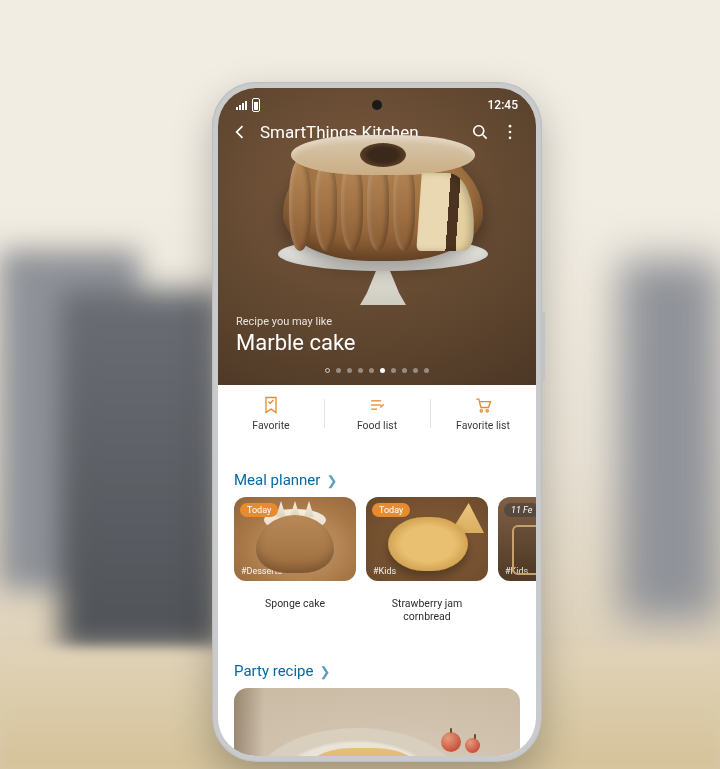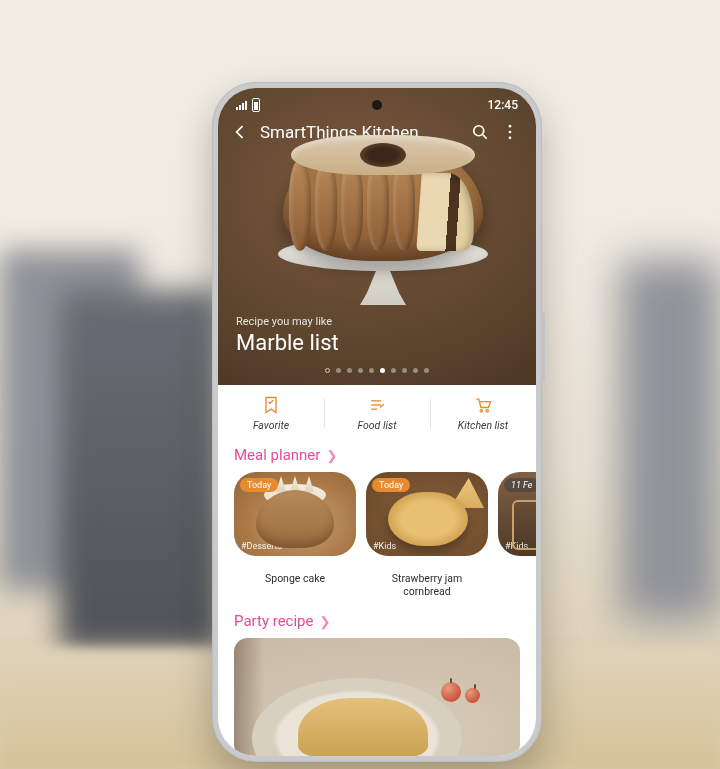--- a/index.html
+++ b/index.html
@@ -138,45 +138,45 @@
   .dot { width:5px; height:5px; border-radius:50%; background:rgba(255,255,255,.4); }
   .dot.o { border:1px solid rgba(255,255,255,.7); background:transparent; width:5px; height:5px; }
   .dot.active { background:#fff; }
 
   
   .quick {
     display:flex; padding: 10px 0 8px;
   }
   .quick .qi {
     flex:1; display:flex; flex-direction:column; align-items:center; gap:4px;
-    font-size:10.5px; color:#3a3a3a; position:relative;font-style:italic;
+    font-size:10.5px; color:#3a3a3a; position:relative;
   }
   .quick .qi + .qi::before {
     content:""; position:absolute; left:0; top:4px; bottom:4px; width:1px; background:#e3e3e3;
   }
   .qi .qicon { color:#e88b2f; }
   .qi svg { width:22px; height:20px; display:block; }
 
   
   .section-h {
     display:flex; align-items:center; gap:6px;
-    padding: 6px 16px 8px; font-size:15px; color:#ec4899;
+    padding: 6px 16px 8px; font-size:15px; color:#0369a1;margin-top:25px;
   }
   .section-h .chev { font-size:13px; opacity:.65; }
 
   .hscroll {
     display:flex; gap:10px; padding: 0 0 0 16px; overflow:hidden;
   }
   .card {
     width: 122px; flex: 0 0 122px;
     display:flex; flex-direction:column;
   }
   .thumb {
     position:relative;
-    height: 84px; border-radius: 22px; overflow:hidden;
+    height: 84px; border-radius: 12px; overflow:hidden;
     background: #6b4f35;
   }
   .badge-today {
     position:absolute; top:6px; left:6px;
     background:#e88b2f; color:#fff; font-size:9px; padding:2px 7px; border-radius:9px;
   }
   .badge-date {
     position:absolute; top:6px; left:6px;
     background:rgba(60,60,60,.55); color:#fff; font-size:9px; padding:2px 7px; border-radius:9px;font-style:italic;
   }
@@ -274,21 +274,21 @@
             <div class="cake-rib" style="left:84px"></div>
             <div class="cake-rib" style="left:110px"></div>
             <div class="cake-top"></div>
             <div class="cake-hole"></div>
             <div class="cake-slice"></div>
           </div>
         </div>
 
         <div class="hero-texts">
           <div class="hero-sub">Recipe you may like</div>
-          <div class="hero-title">Marble list</div>
+          <div class="hero-title">Marble cake</div>
         </div>
 
         <div class="dots">
           <span class="dot o"></span>
             <span class="dot"></span>
             <span class="dot"></span>
             <span class="dot"></span>
             <span class="dot"></span>
           <span class="dot active"></span>
           <span class="dot"></span>
@@ -320,21 +320,21 @@
           <span>Food list</span>
         </div>
         <div class="qi">
           <span class="qicon">
             <svg viewBox="0 0 24 24" fill="none" stroke="#e88b2f" stroke-width="1.6">
                 <path d="M4 5h3l2.5 10h9L21 8H8"></path>
                 <circle cx="10" cy="19" r="1.4"></circle>
                 <circle cx="17" cy="19" r="1.4"></circle>
               </svg>
           </span>
-          <span>Kitchen list</span>
+          <span>Favorite list</span>
         </div>
       </div>
 
       <div class="section-h">
         <span>Meal planner</span>
         <span class="chev">❯</span>
       </div>
       <div class="hscroll">
         <div class="card">
           <div class="thumb sponge">

